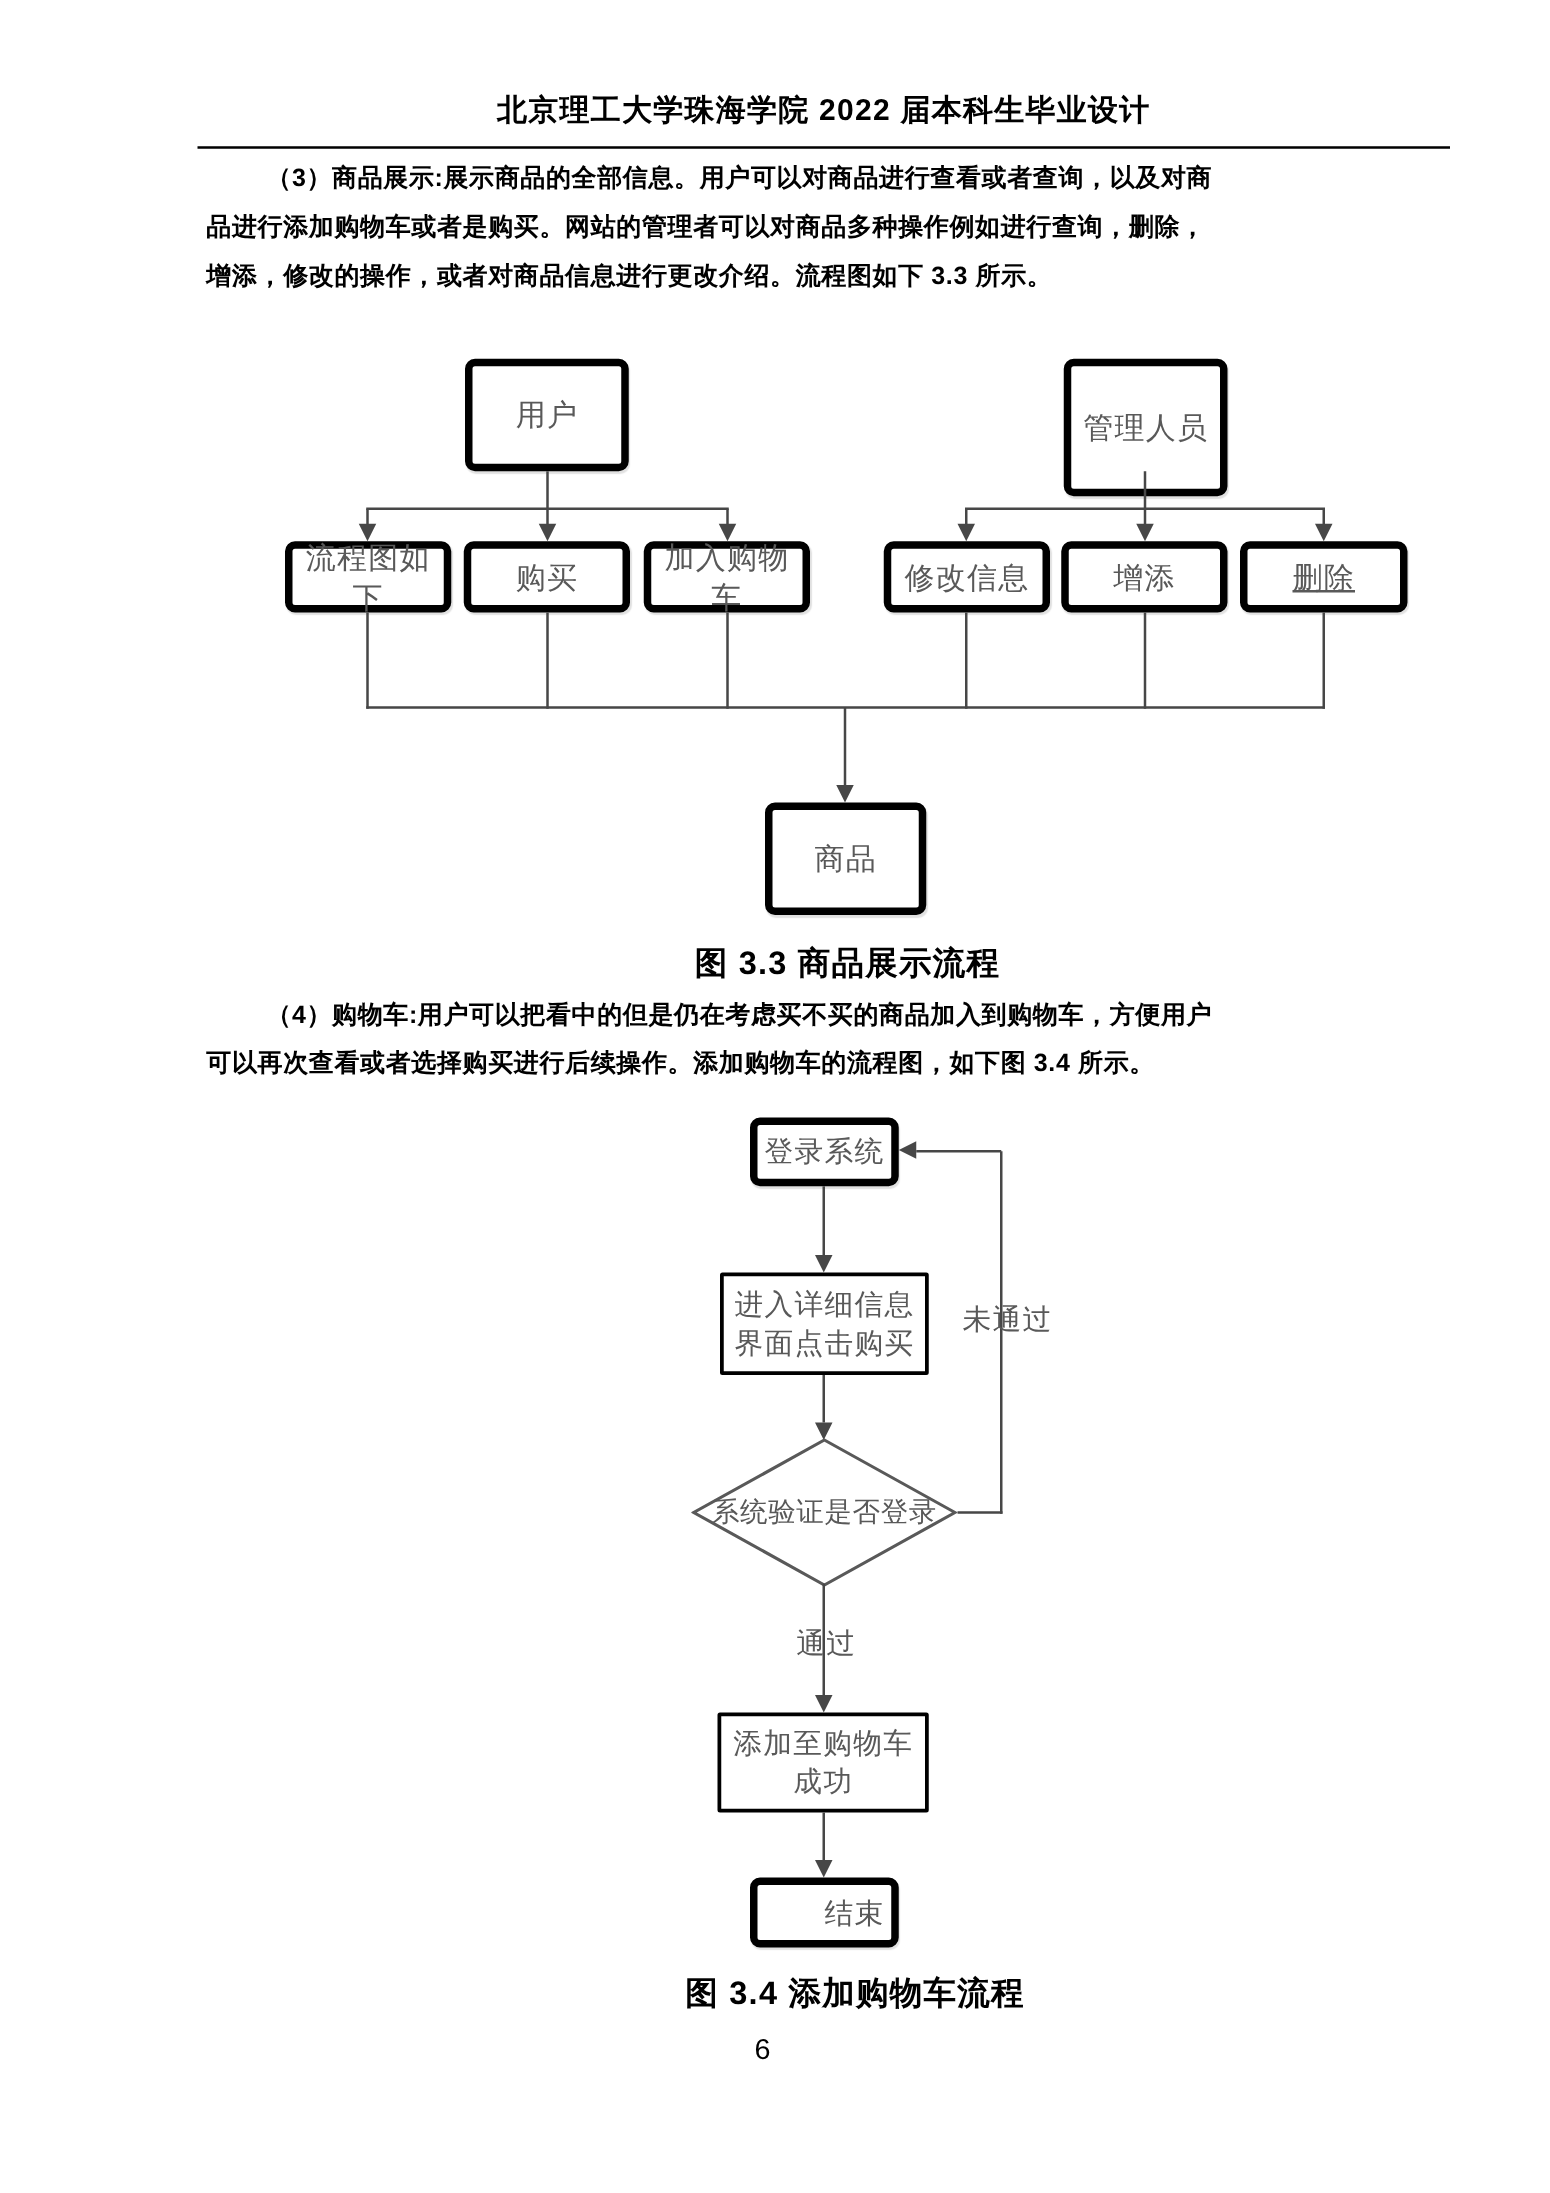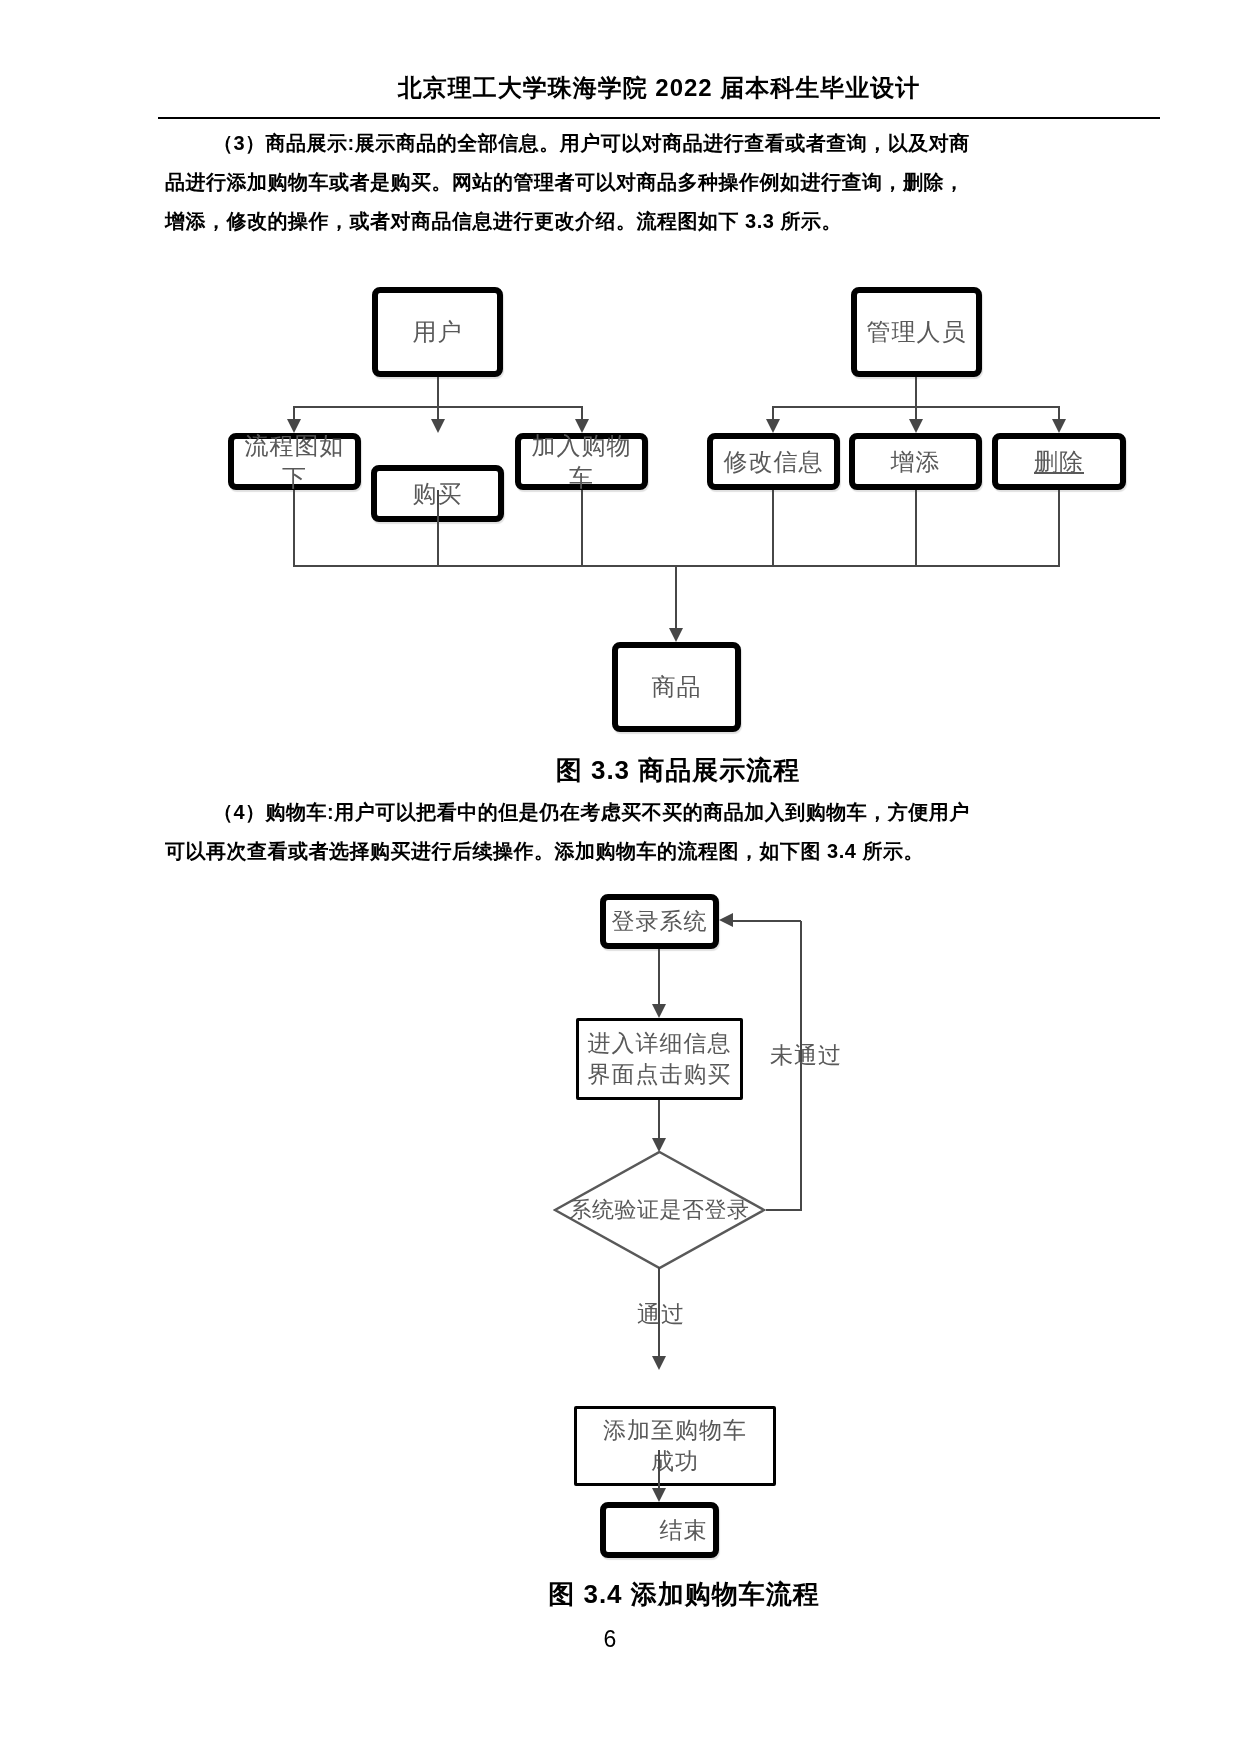--- a/index.html
+++ b/index.html
@@ -57,40 +57,40 @@
   <div class="header-title">北京理工大学珠海学院 2022 届本科生毕业设计</div>
   <div class="header-rule"></div>
 
   <div class="para" style="top:124px;">
     <div class="line indent">（3）商品展示:展示商品的全部信息。用户可以对商品进行查看或者查询，以及对商</div>
     <div class="line">品进行添加购物车或者是购买。网站的管理者可以对商品多种操作例如进行查询，删除，</div>
     <div class="line">增添，修改的操作，或者对商品信息进行更改介绍。流程图如下 3.3 所示。</div>
   </div>
 
   <div class="node" style="left:372px;top:287px;width:131px;height:90px;">用户</div>
-  <div class="node" style="left:851px;top:287px;width:131px;height:90px;">管理人员</div>
+  <div class="node" style="left:851px;top:287px;width:131px;height:110px;">管理人员</div>
 
   <div class="vline" style="left:437px;top:377px;height:44px;"></div>
   <div class="hline" style="left:293px;top:406px;width:290px;"></div>
   <div class="vline" style="left:293px;top:407px;height:14px;"></div>
   <div class="vline" style="left:581px;top:407px;height:14px;"></div>
   <div class="arr-down" style="left:287px;top:419px;"></div>
   <div class="arr-down" style="left:431px;top:419px;"></div>
   <div class="arr-down" style="left:575px;top:419px;"></div>
 
   <div class="vline" style="left:915px;top:377px;height:44px;"></div>
   <div class="hline" style="left:772px;top:406px;width:288px;"></div>
   <div class="vline" style="left:772px;top:407px;height:14px;"></div>
   <div class="vline" style="left:1058px;top:407px;height:14px;"></div>
   <div class="arr-down" style="left:766px;top:419px;"></div>
   <div class="arr-down" style="left:909px;top:419px;"></div>
   <div class="arr-down" style="left:1052px;top:419px;"></div>
 
   <div class="node" style="left:228px;top:433px;width:133px;height:57px;">流程图如下</div>
-  <div class="node" style="left:371px;top:433px;width:133px;height:57px;margin-top:32px;">购买</div>
+  <div class="node" style="left:371px;top:433px;width:133px;height:57px;">购买</div>
   <div class="node" style="left:515px;top:433px;width:133px;height:57px;">加入购物车</div>
   <div class="node" style="left:707px;top:433px;width:133px;height:57px;text-align:center;">修改信息</div>
   <div class="node" style="left:849px;top:433px;width:133px;height:57px;">增添</div>
   <div class="node" style="left:992px;top:433px;width:134px;height:57px;text-decoration:underline;">删除</div>
 
   <div class="vline" style="left:293px;top:490px;height:77px;"></div>
   <div class="vline" style="left:437px;top:490px;height:77px;"></div>
   <div class="vline" style="left:581px;top:490px;height:77px;"></div>
   <div class="vline" style="left:772px;top:490px;height:77px;"></div>
   <div class="vline" style="left:915px;top:490px;height:77px;"></div>
@@ -129,21 +129,21 @@
   <div class="hline" style="left:766px;top:1209px;width:36px;"></div>
   <div class="vline" style="left:800px;top:921px;height:290px;"></div>
   <div class="hline" style="left:733px;top:920px;width:68px;"></div>
   <div class="arr-left" style="left:719px;top:913px;"></div>
   <div class="edge-label" style="left:770px;top:1040px;">未通过</div>
 
   <div class="vline" style="left:658px;top:1267px;height:89px;"></div>
   <div class="edge-label" style="left:637px;top:1299px;">通过</div>
   <div class="arr-down" style="left:652px;top:1356px;"></div>
 
-  <div class="node small square multiline" style="left:574px;top:1406px;width:202px;height:80px;">添加至购物车
+  <div class="node small square multiline" style="left:574px;top:1370px;width:169px;height:80px;">添加至购物车
 成功</div>
 
   <div class="vline" style="left:658px;top:1450px;height:38px;"></div>
   <div class="arr-down" style="left:652px;top:1488px;"></div>
 
   <div class="node small" style="left:600px;top:1502px;width:119px;height:56px;padding-left:48px;">结束</div>
 
   <div class="caption" style="left:364px;top:1577px;width:640px;">图 3.4 添加购物车流程</div>
 
   <div class="page-number">6</div>

